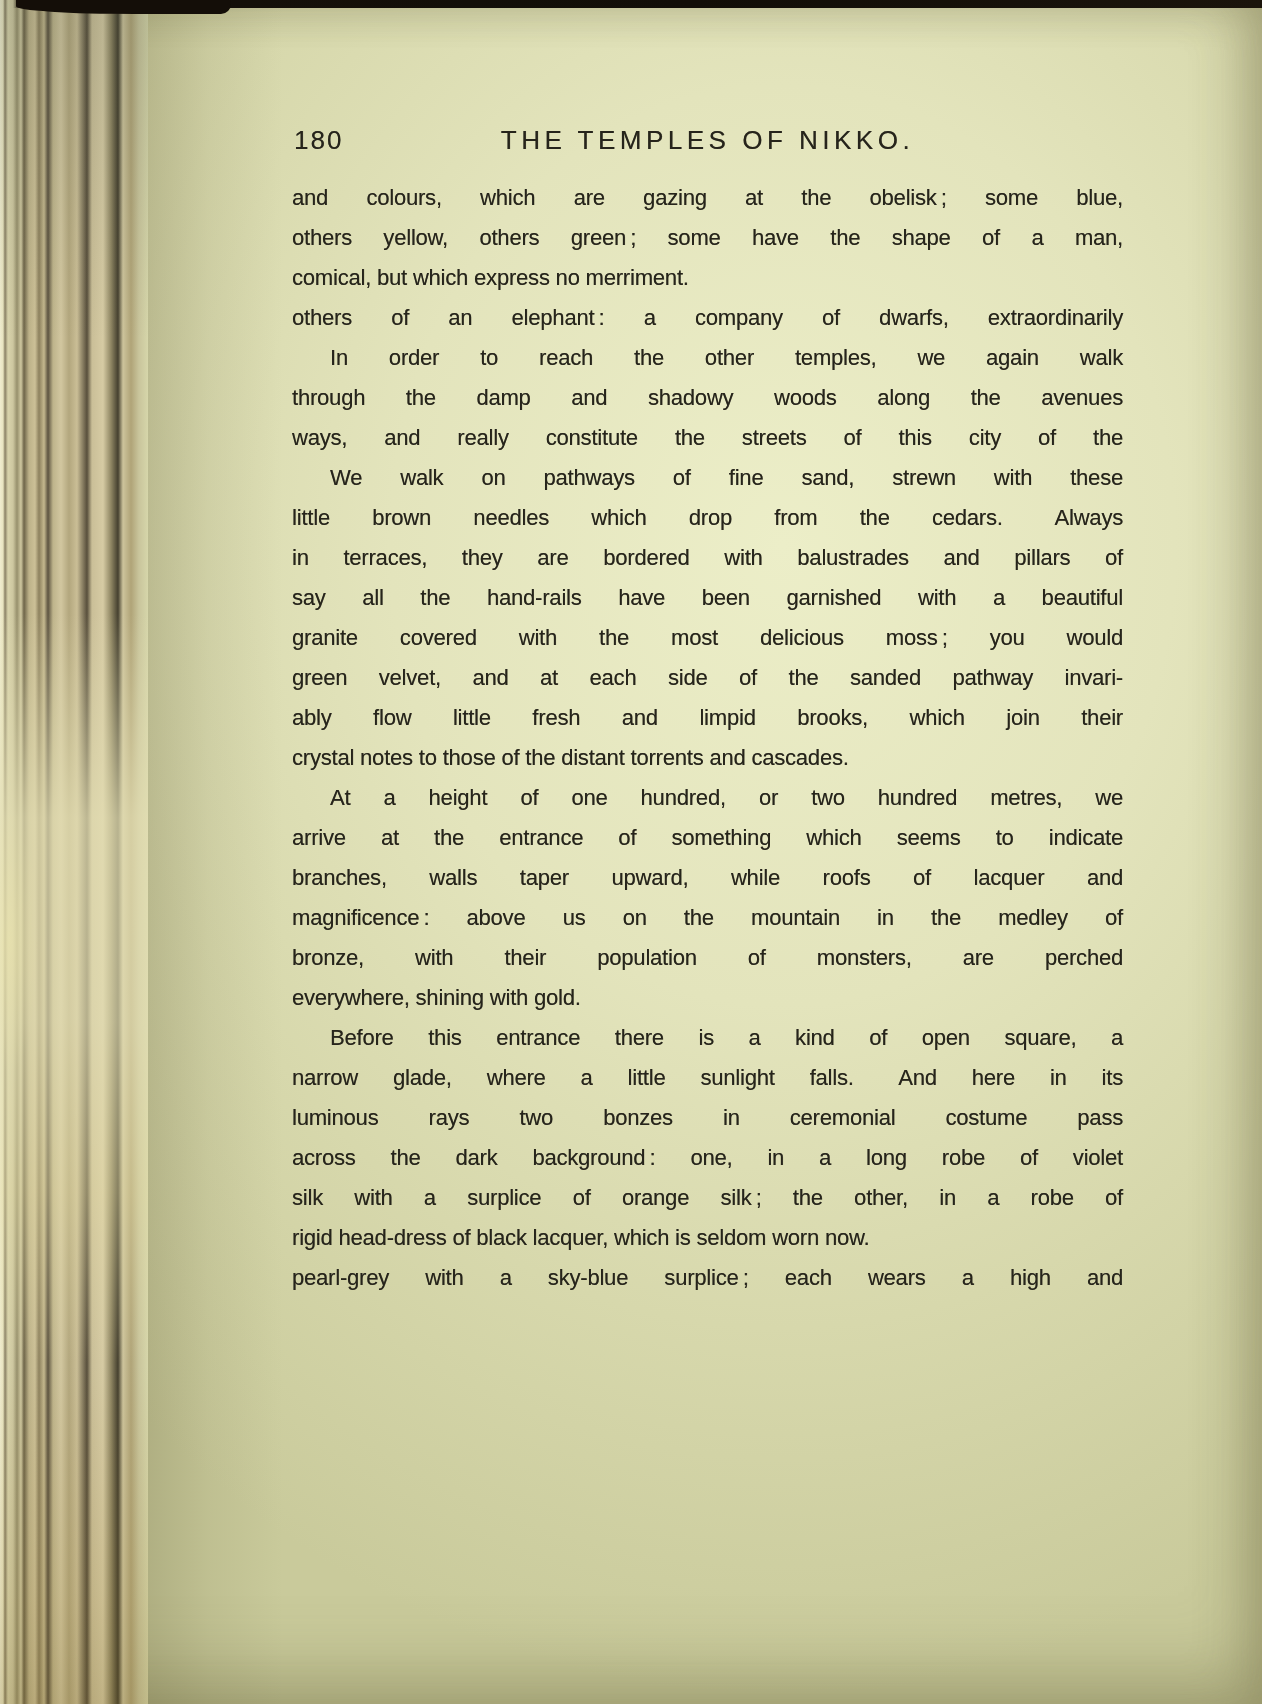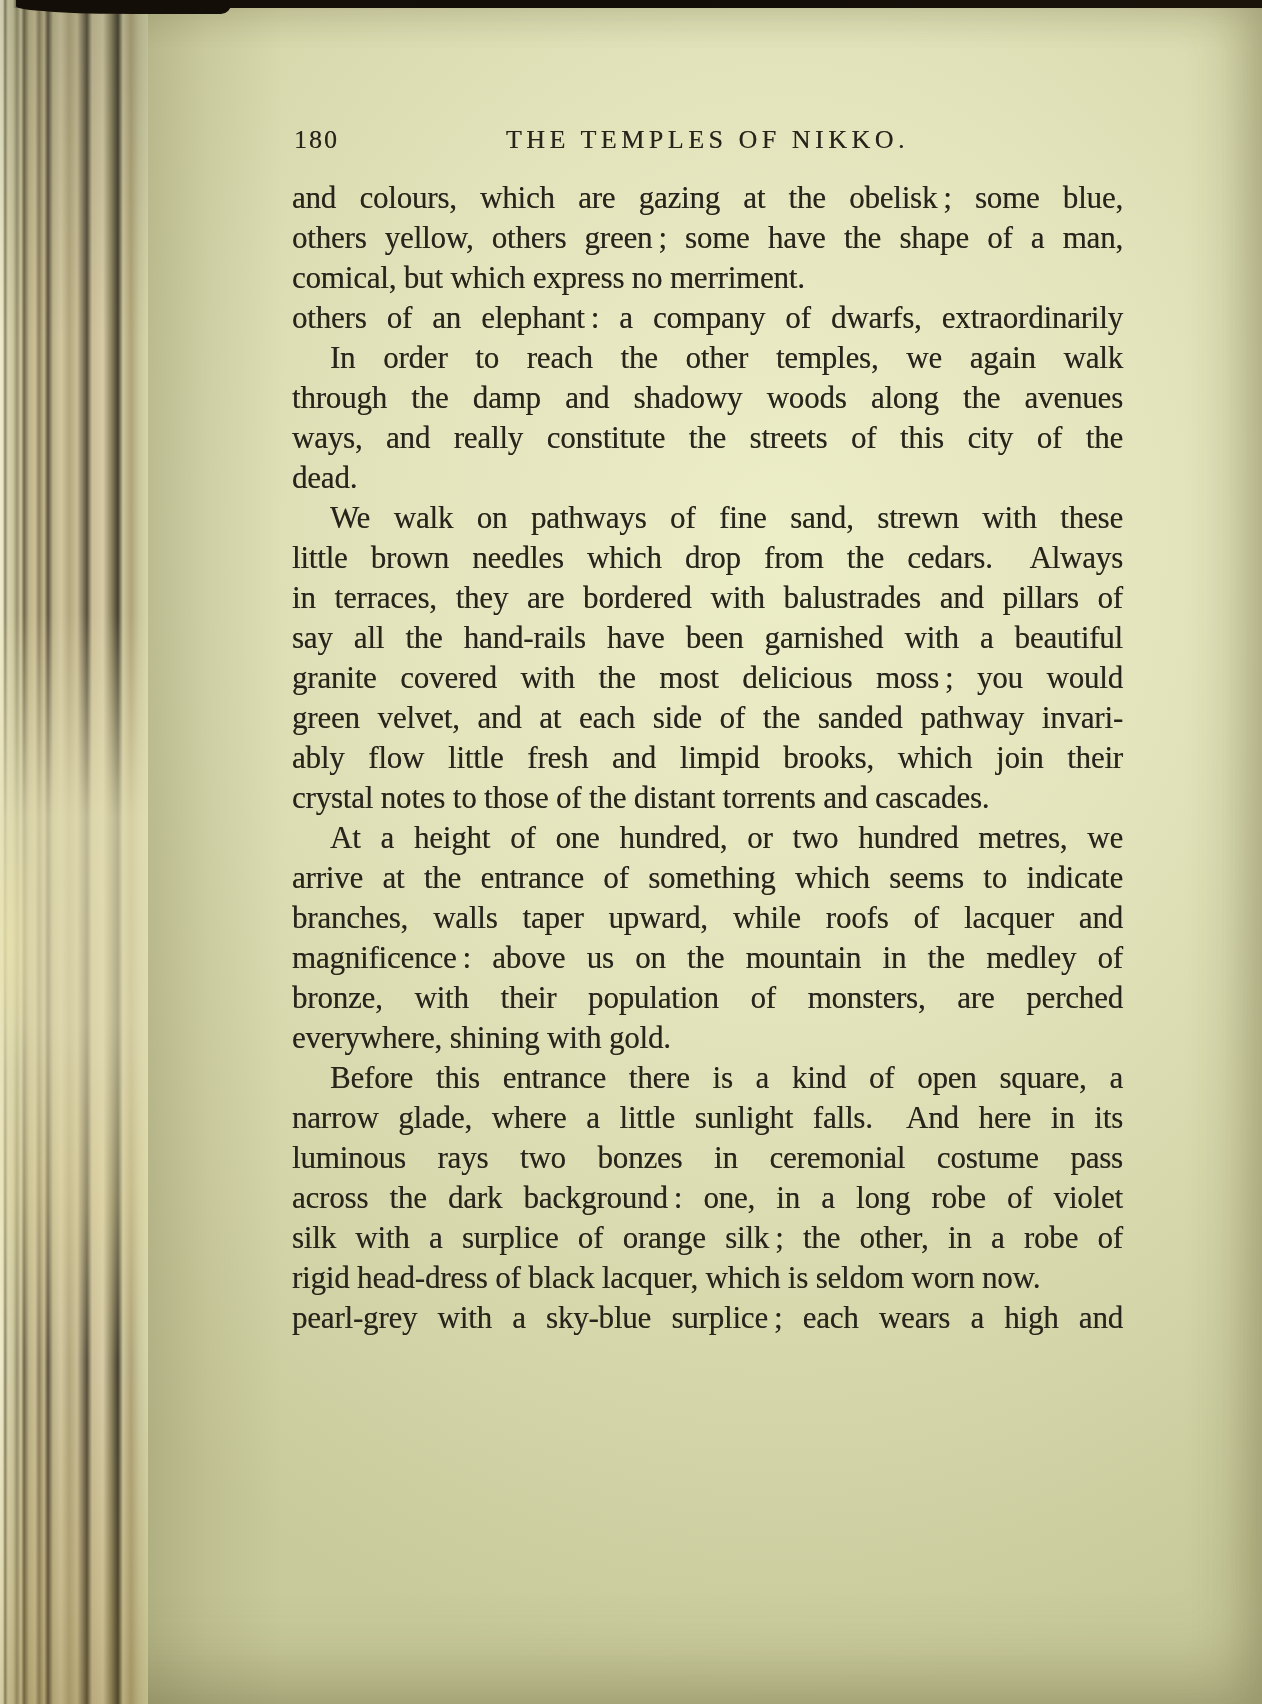--- a/index.html
+++ b/index.html
@@ -1,21 +1,21 @@
 <!DOCTYPE html>
 <html><head>
 <meta charset="utf-8">
 <style>
   html,body{margin:0;padding:0;}
   .photo{
     position:relative;
     width:1262px;height:1704px;
     overflow:hidden;
     background:#a3a3a3;
-    font-family:Liberation Serif, serif;
+    font-family:Liberation Sans, sans-serif;
   }
   
   .page-surface{
     position:absolute;inset:0;
     background:radial-gradient(ellipse 980px 1150px at 62% 32%,
       #eceec8 0%, #e3e4bc 40%, #d7d8ac 68%, #c9ca9b 100%);
     box-shadow:
       inset -22px 0 50px rgba(100,95,55,.20),
       inset 0 -34px 70px rgba(100,95,55,.30),
       inset 0 16px 34px rgba(100,95,55,.14);
@@ -74,21 +74,21 @@
     position:absolute;left:2px;top:0;
     font-size:26px;letter-spacing:2px;line-height:32px;
   }
   .running-title{
     display:block;text-align:center;
     font-size:26px;letter-spacing:4.5px;line-height:32px;margin-top:16px;
   }
   .body-text{margin-top:20px;}
   .line{
     height:40px;line-height:40px;
-    font-size:31px;letter-spacing:-0.2px;
+    font-size:22px;letter-spacing:-0.2px;
     white-space:nowrap;
     text-align:justify;text-align-last:justify;
   }
   .line.indent{text-indent:38px;}
   .line.pend{text-align:left;text-align-last:left;}
 </style>
 </head>
 <body>
 
 <div class="photo">
@@ -104,21 +104,20 @@
       <span class="running-title">THE TEMPLES OF NIKKO.</span>
     </div>
     <div class="body-text" id="body-text">
         <div class="line">and colours, which are gazing at the obelisk ; some blue,</div>
         <div class="line">others yellow, others green ; some have the shape of a man,</div>
         <div class="line pend">comical, but which express no merriment.</div>
         <div class="line">others of an elephant : a company of dwarfs, extraordinarily</div>
         <div class="line indent">In order to reach the other temples, we again walk</div>
         <div class="line">through the damp and shadowy woods along the avenues</div>
         <div class="line">ways, and really constitute the streets of this city of the</div>
-        <div class="line pend">dead.</div>
         <div class="line indent">We walk on pathways of fine sand, strewn with these</div>
         <div class="line">little brown needles which drop from the cedars.  Always</div>
         <div class="line">in terraces, they are bordered with balustrades and pillars of</div>
         <div class="line">say all the hand-rails have been garnished with a beautiful</div>
         <div class="line">granite covered with the most delicious moss ; you would</div>
         <div class="line">green velvet, and at each side of the sanded pathway invari-</div>
         <div class="line">ably flow little fresh and limpid brooks, which join their</div>
         <div class="line pend">crystal notes to those of the distant torrents and cascades.</div>
         <div class="line indent">At a height of one hundred, or two hundred metres, we</div>
         <div class="line">arrive at the entrance of something which seems to indicate</div>

